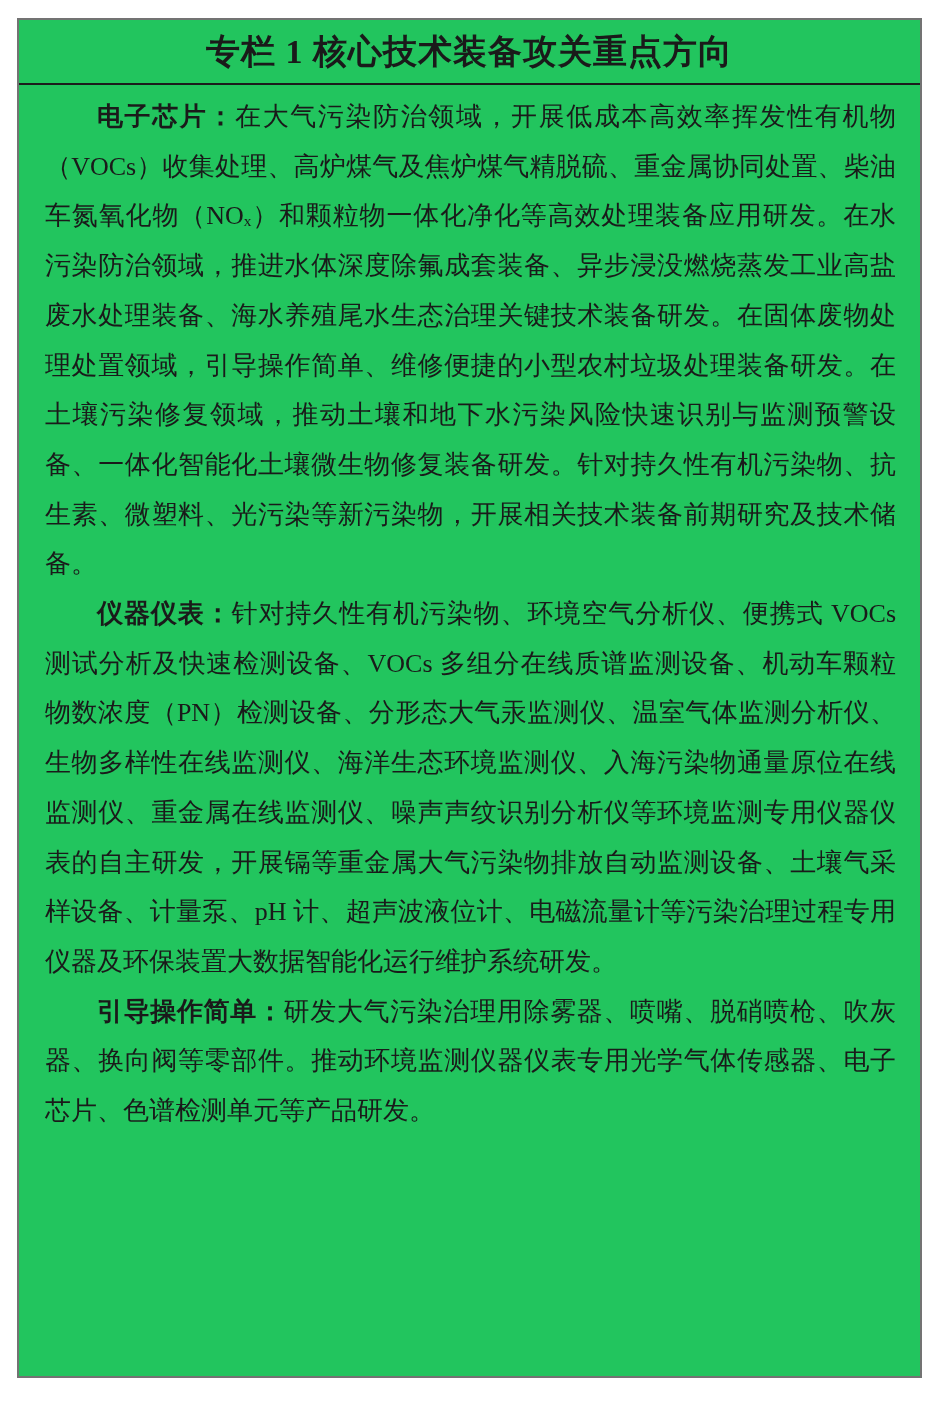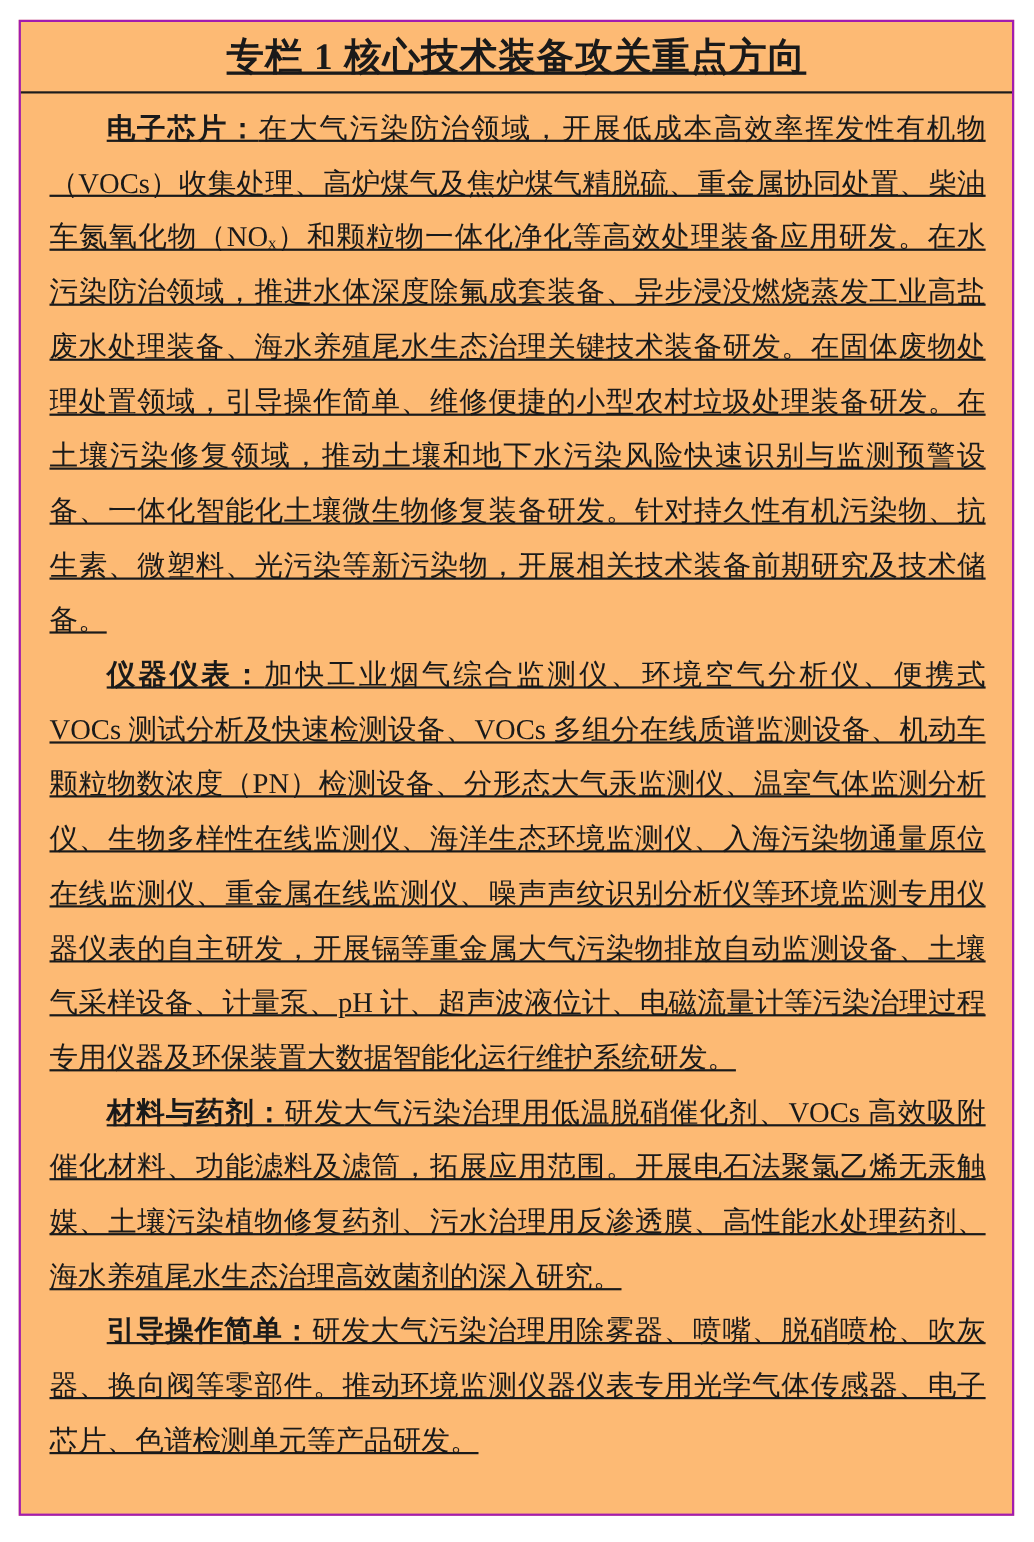--- a/index.html
+++ b/index.html
@@ -13,24 +13,23 @@
     position: relative;
     font-family: "Liberation Serif", "DejaVu Serif", serif;
     color: #1a1a1a;
   }
   .panel {
     position: absolute;
     left: 17px;
     top: 18px;
     width: 901px;
     height: 1356px;
-    border: 2px solid #a21caf;
-    background: #fdba74;
+    border: 2px solid #737373;
+    background: #22c55e;
     box-sizing: content-box;
-    text-decoration: underline;
   }
   .panel-title {
     height: 63px;
     border-bottom: 2px solid #1c1c1c;
     display: flex;
     align-items: center;
     justify-content: center;
     font-size: 34px;
     font-weight: bold;
     letter-spacing: 1px;
@@ -53,20 +52,19 @@
 </style>
 </head>
 <body>
 
 <div class="panel">
   <div class="panel-title">专栏 1 核心技术装备攻关重点方向</div>
 
   <div class="panel-body">
     <p class="para"><span class="para-label">电子芯片：</span><span>在大气污染防治领域，开展低成本高效率挥发性有机物（VOCs）收集处理、高炉煤气及焦炉煤气精脱硫、重金属协同处置、柴油车氮氧化物（NOₓ）和颗粒物一体化净化等高效处理装备应用研发。在水污染防治领域，推进水体深度除氟成套装备、异步浸没燃烧蒸发工业高盐废水处理装备、海水养殖尾水生态治理关键技术装备研发。在固体废物处理处置领域，引导操作简单、维修便捷的小型农村垃圾处理装备研发。在土壤污染修复领域，推动土壤和地下水污染风险快速识别与监测预警设备、一体化智能化土壤微生物修复装备研发。针对持久性有机污染物、抗生素、微塑料、光污染等新污染物，开展相关技术装备前期研究及技术储备。</span></p>
 
-    <p class="para"><span class="para-label">仪器仪表：</span><span>加快工业烟气综合监测仪、环境空气分析仪、便携式 VOCs 测试分析及快速检测设备、VOCs 多组分在线质谱监测设备、机动车颗粒物数浓度（PN）检测设备、分形态大气汞监测仪、温室气体监测分析仪、生物多样性在线监测仪、海洋生态环境监测仪、入海污染物通量原位在线监测仪、重金属在线监测仪、噪声声纹识别分析仪等环境监测专用仪器仪表的自主研发，开展镉等重金属大气污染物排放自动监测设备、土壤气采样设备、计量泵、pH 计、超声波液位计、电磁流量计等污染治理过程专用仪器及环保装置大数据智能化运行维护系统研发。</span></p>
+    <p class="para"><span class="para-label">仪器仪表：</span><span>针对持久性有机污染物、环境空气分析仪、便携式 VOCs 测试分析及快速检测设备、VOCs 多组分在线质谱监测设备、机动车颗粒物数浓度（PN）检测设备、分形态大气汞监测仪、温室气体监测分析仪、生物多样性在线监测仪、海洋生态环境监测仪、入海污染物通量原位在线监测仪、重金属在线监测仪、噪声声纹识别分析仪等环境监测专用仪器仪表的自主研发，开展镉等重金属大气污染物排放自动监测设备、土壤气采样设备、计量泵、pH 计、超声波液位计、电磁流量计等污染治理过程专用仪器及环保装置大数据智能化运行维护系统研发。</span></p>
 
 
-    <p class="para"><span class="para-label">材料与药剂：</span><span>研发大气污染治理用低温脱硝催化剂、VOCs 高效吸附催化材料、功能滤料及滤筒，拓展应用范围。开展电石法聚氯乙烯无汞触媒、土壤污染植物修复药剂、污水治理用反渗透膜、高性能水处理药剂、海水养殖尾水生态治理高效菌剂的深入研究。</span></p>
 
     <p class="para"><span class="para-label">引导操作简单：</span><span>研发大气污染治理用除雾器、喷嘴、脱硝喷枪、吹灰器、换向阀等零部件。推动环境监测仪器仪表专用光学气体传感器、电子芯片、色谱检测单元等产品研发。</span></p>
   </div>
 </div>
 
 </body></html>

